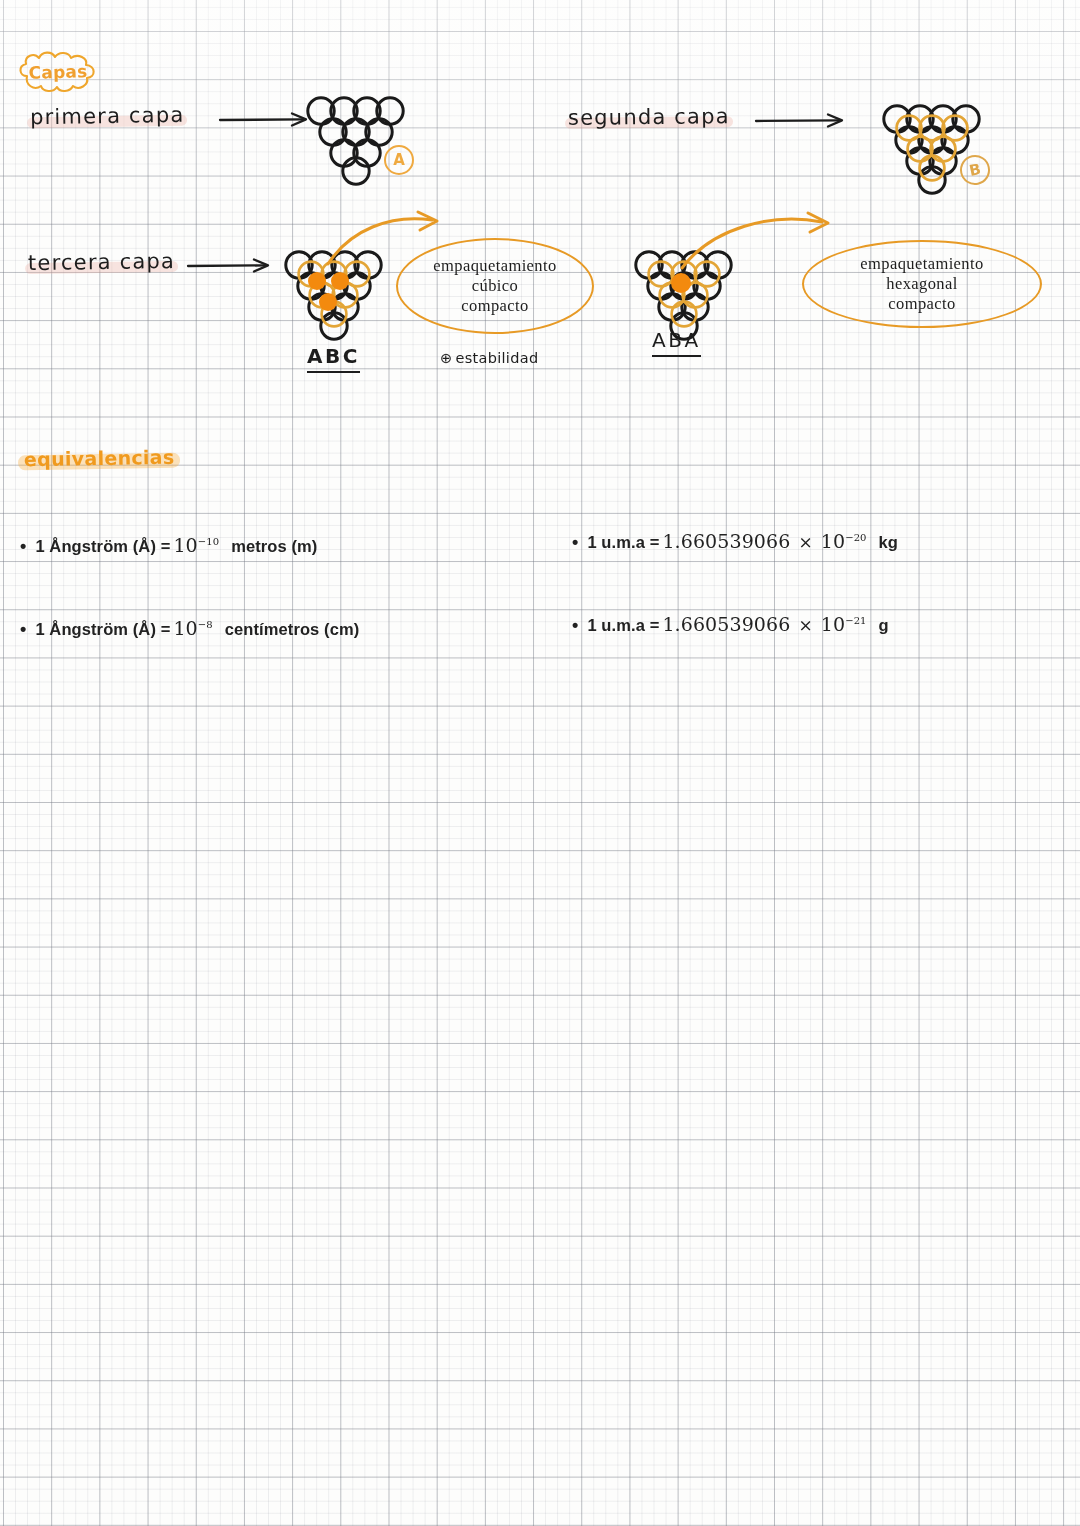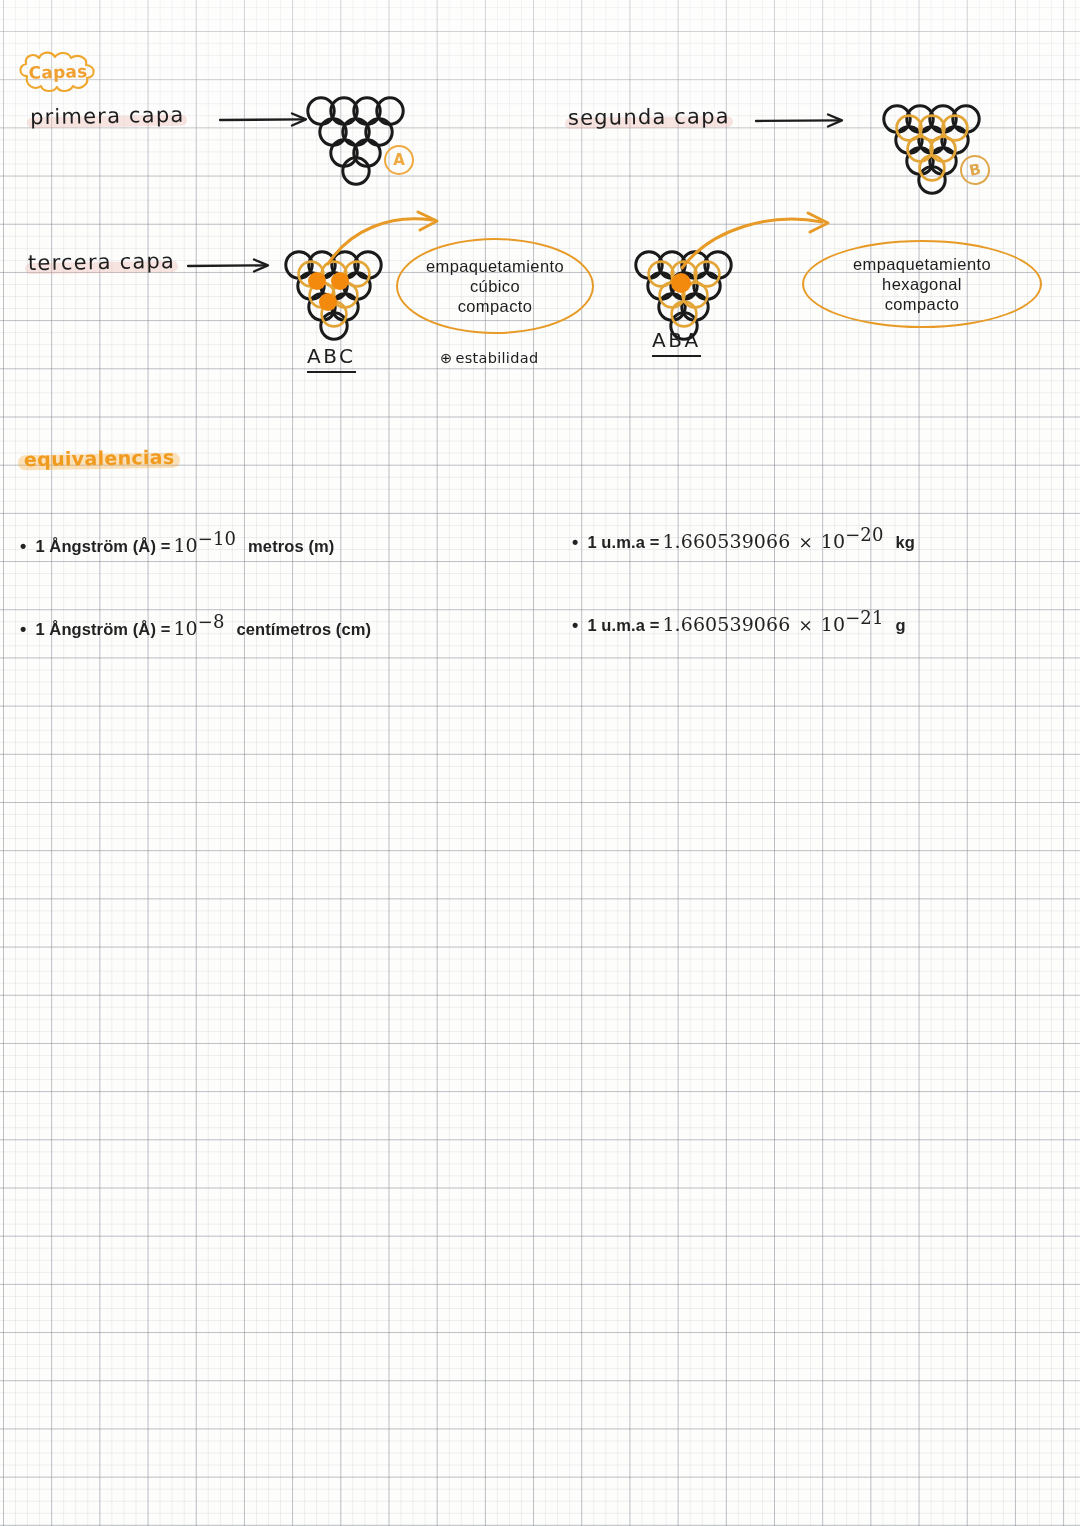--- a/index.html
+++ b/index.html
@@ -97,34 +97,34 @@
   #marker-b{ left:960px; top:155px; transform:rotate(-12deg); border-color:#DFA74B; color:#DFA74B;}
 
   
   .packing-label{
     position:absolute;
     font-family:"DejaVu Sans", sans-serif;
     font-size:20px; color:#1d1d1d; letter-spacing:2.5px;
     padding-bottom:3px;
     border-bottom:2.5px solid #1d1d1d;
   }
-  #label-abc{ left:307px; top:344px; }
+  #label-abc{ left:307px; top:344px;font-weight:bold; }
   #label-aba{ left:652px; top:328px; }
 
   
   .callout{
     position:absolute;
     border:2.4px solid #E79A25;
     border-radius:50%;
     display:flex; flex-direction:column;
     align-items:center; justify-content:center;
     text-align:center;
   }
   .callout .ln{
-    font-family:Liberation Sans, sans-serif;
+    font-family:Liberation Serif, serif;
     font-size:16.5px; color:#1d1d1d; letter-spacing:.4px; line-height:1.22;
     white-space:nowrap;
   }
   #callout-cubico{ left:396px; top:238px; width:198px; height:96px; }
   #callout-hexagonal{ left:802px; top:240px; width:240px; height:88px; }
 
   #estabilidad{
     left:440px; top:350px;
     font-family:"DejaVu Sans", sans-serif;
     font-size:14.5px; color:#1d1d1d; letter-spacing:.3px;
@@ -142,21 +142,21 @@
     letter-spacing:.1px;
     margin-bottom:27px;
     white-space:nowrap;
   }
   .eq-item .bullet{ font-size:18px; margin-right:9px; line-height:1; }
   .eq-item .mathy{
     font-family:"DejaVu Serif", serif;
     font-weight:400; font-size:19px;
     margin:0 3px;
   }
-  .eq-item .mathy sup{ font-size:18px; }
+  .eq-item .mathy sup{ font-size:10px; }
   .eq-item .unit{ margin-left:9px;margin-top:37px; }
   .eq-item .times{ font-family:"DejaVu Serif", serif; font-weight:400; font-size:17px; margin:0 5px; }
 
   svg{ overflow:visible; }
 </style>
 </head>
 <body>
 
 <div id="paper"></div>
 <div id="paper-vignette"></div>

